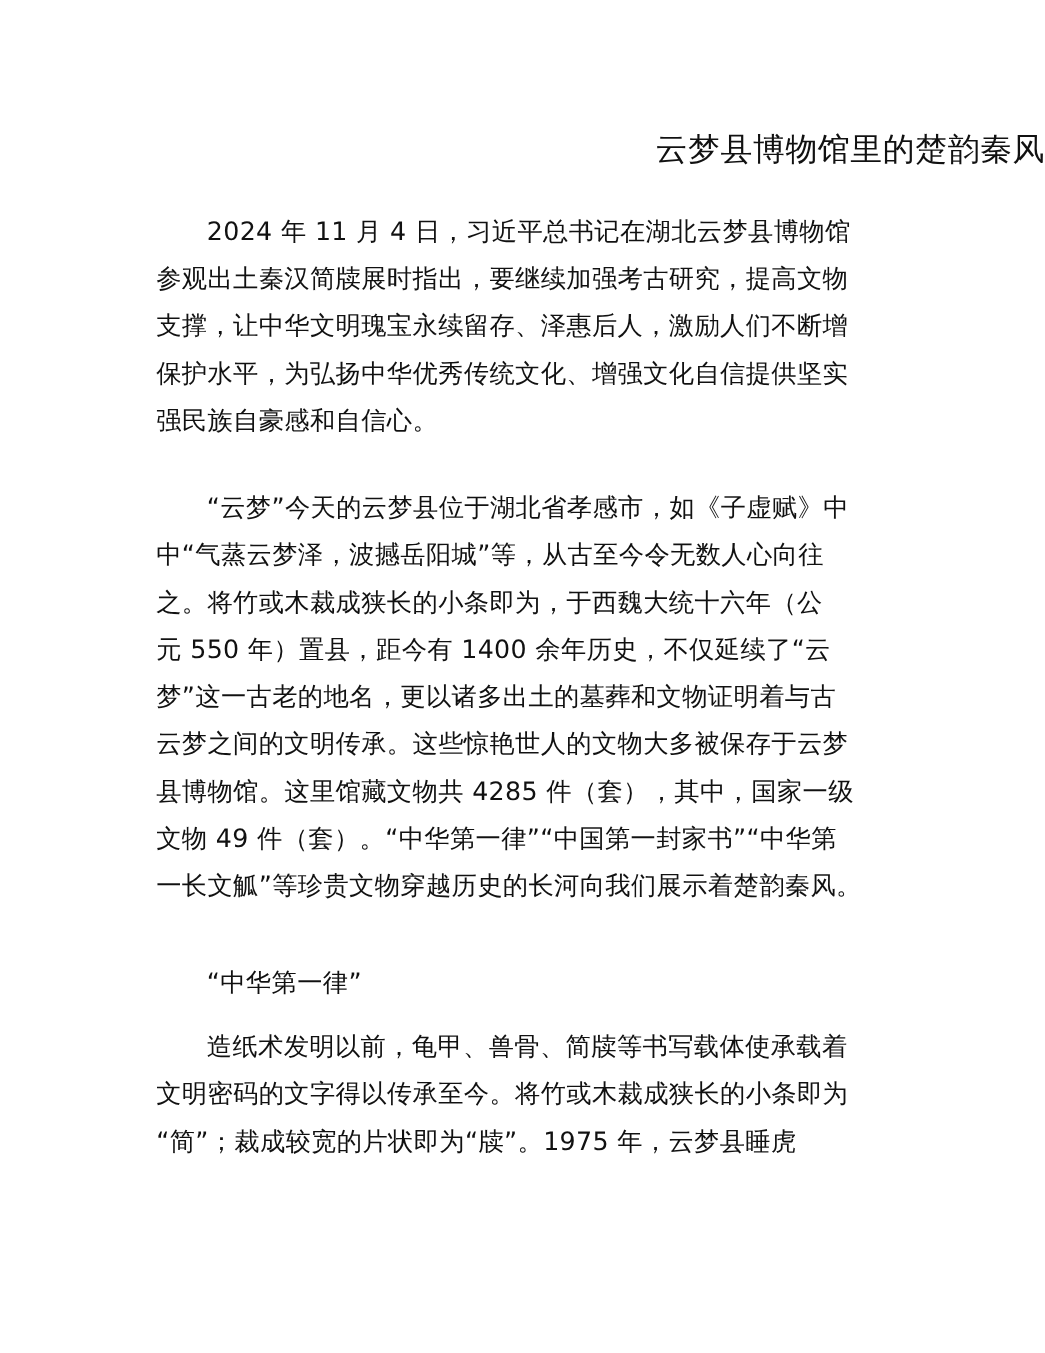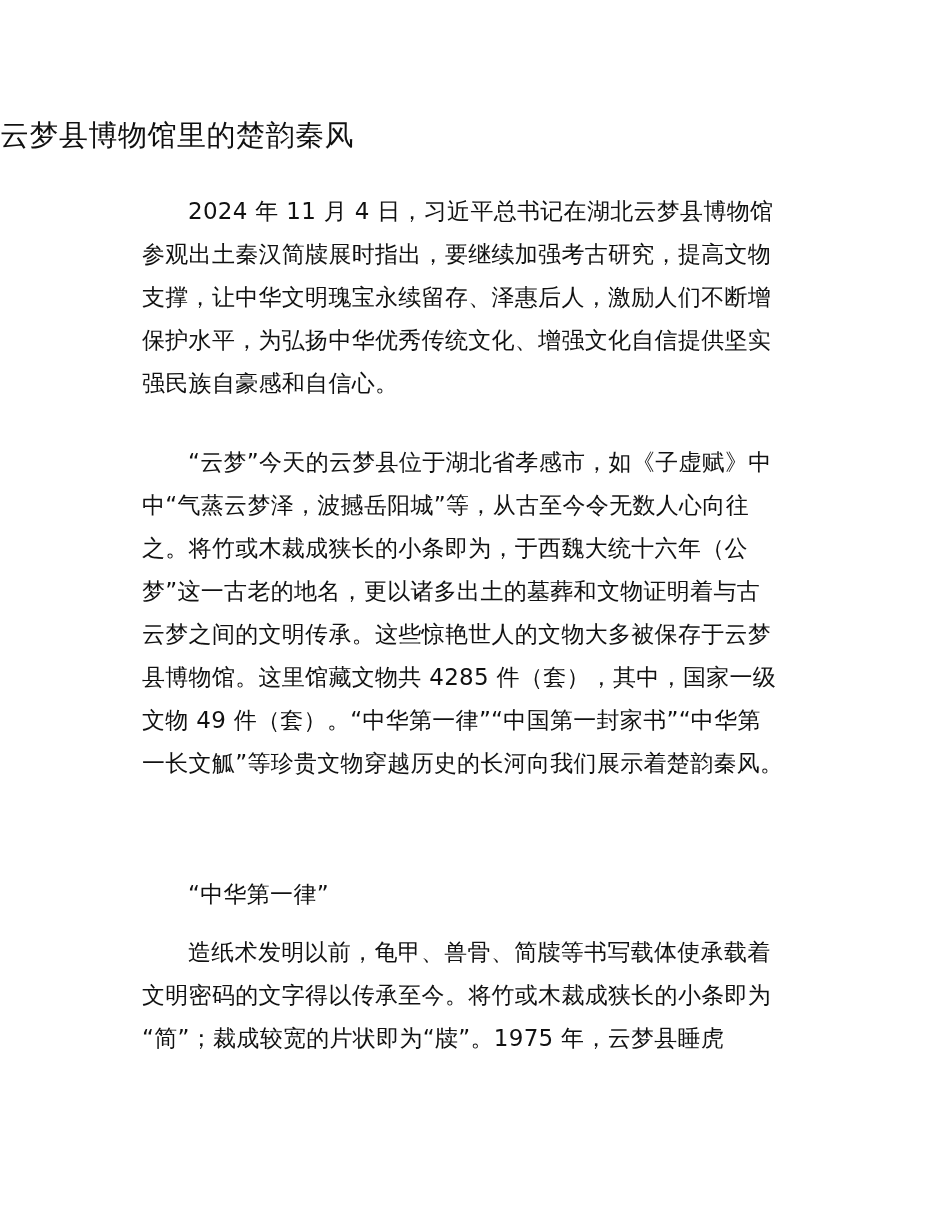--- a/index.html
+++ b/index.html
@@ -1,19 +1,19 @@
 <!DOCTYPE html>
 <html><head>
 <meta charset="utf-8">
 <style>
   html, body { margin: 0; padding: 0; background: #ffffff; }
   body { width: 950px; height: 1230px; position: relative; overflow: hidden;
          font-family: "DejaVu Sans", sans-serif; color: #111111; }
   .page { position: absolute; left: 0; top: 0; width: 950px; height: 1230px; background: #ffffff; }
-  .title { position: absolute; left: 0; width: 950px; top: 113px; text-align: left;
+  .title { position: absolute; left: 0; width: 950px; top: 113px; text-align: right;
            font-size: 29px; line-height: 44px; white-space: nowrap; letter-spacing: 0.5px; }
   .para { position: absolute; left: 142px; width: 680px; }
   .line { display: block; font-size: 23px; line-height: 43px; height: 43px;
           white-space: nowrap; letter-spacing: 0.3px; }
   .indent { padding-left: 46px; margin-top: 47px; }
   #p1 { top: 143px; }
   #p2 { top: 394px; }
   #p3 { top: 826px; }
   #p4 { top: 884px; }
 </style>
@@ -28,20 +28,21 @@
     <span class="line">参观出土秦汉简牍展时指出，要继续加强考古研究，提高文物</span>
     <span class="line">支撑，让中华文明瑰宝永续留存、泽惠后人，激励人们不断增</span>
     <span class="line">保护水平，为弘扬中华优秀传统文化、增强文化自信提供坚实</span>
     <span class="line">强民族自豪感和自信心。</span>
   </div>
 
   <div class="para" id="p2">
     <span class="line indent">“云梦”今天的云梦县位于湖北省孝感市，如《子虚赋》中</span>
     <span class="line">中“气蒸云梦泽，波撼岳阳城”等，从古至今令无数人心向往</span>
     <span class="line">之。将竹或木裁成狭长的小条即为，于西魏大统十六年（公</span>
+    <span class="line">元 550 年）置县，距今有 1400 余年历史，不仅延续了“云</span>
     <span class="line">梦”这一古老的地名，更以诸多出土的墓葬和文物证明着与古</span>
     <span class="line">云梦之间的文明传承。这些惊艳世人的文物大多被保存于云梦</span>
     <span class="line">县博物馆。这里馆藏文物共 4285 件（套），其中，国家一级</span>
     <span class="line">文物 49 件（套）。“中华第一律”“中国第一封家书”“中华第</span>
     <span class="line">一长文觚”等珍贵文物穿越历史的长河向我们展示着楚韵秦风。</span>
   </div>
 
   <div class="para" id="p3">
     <span class="line indent">“中华第一律”</span>
   </div>

